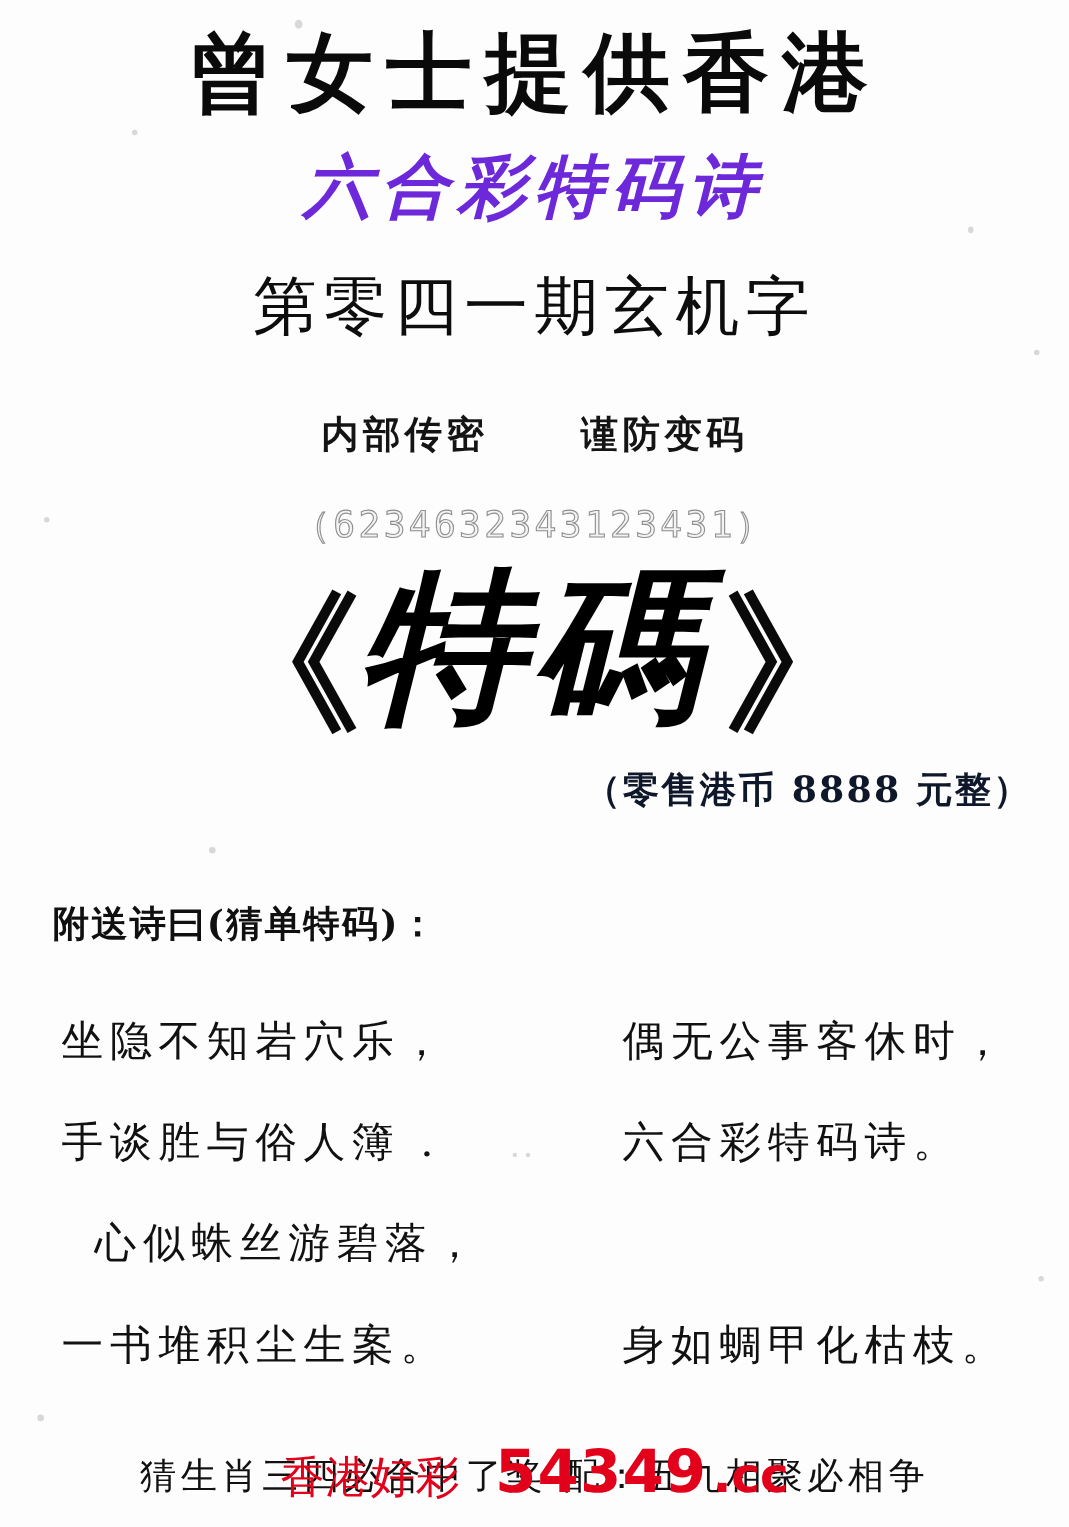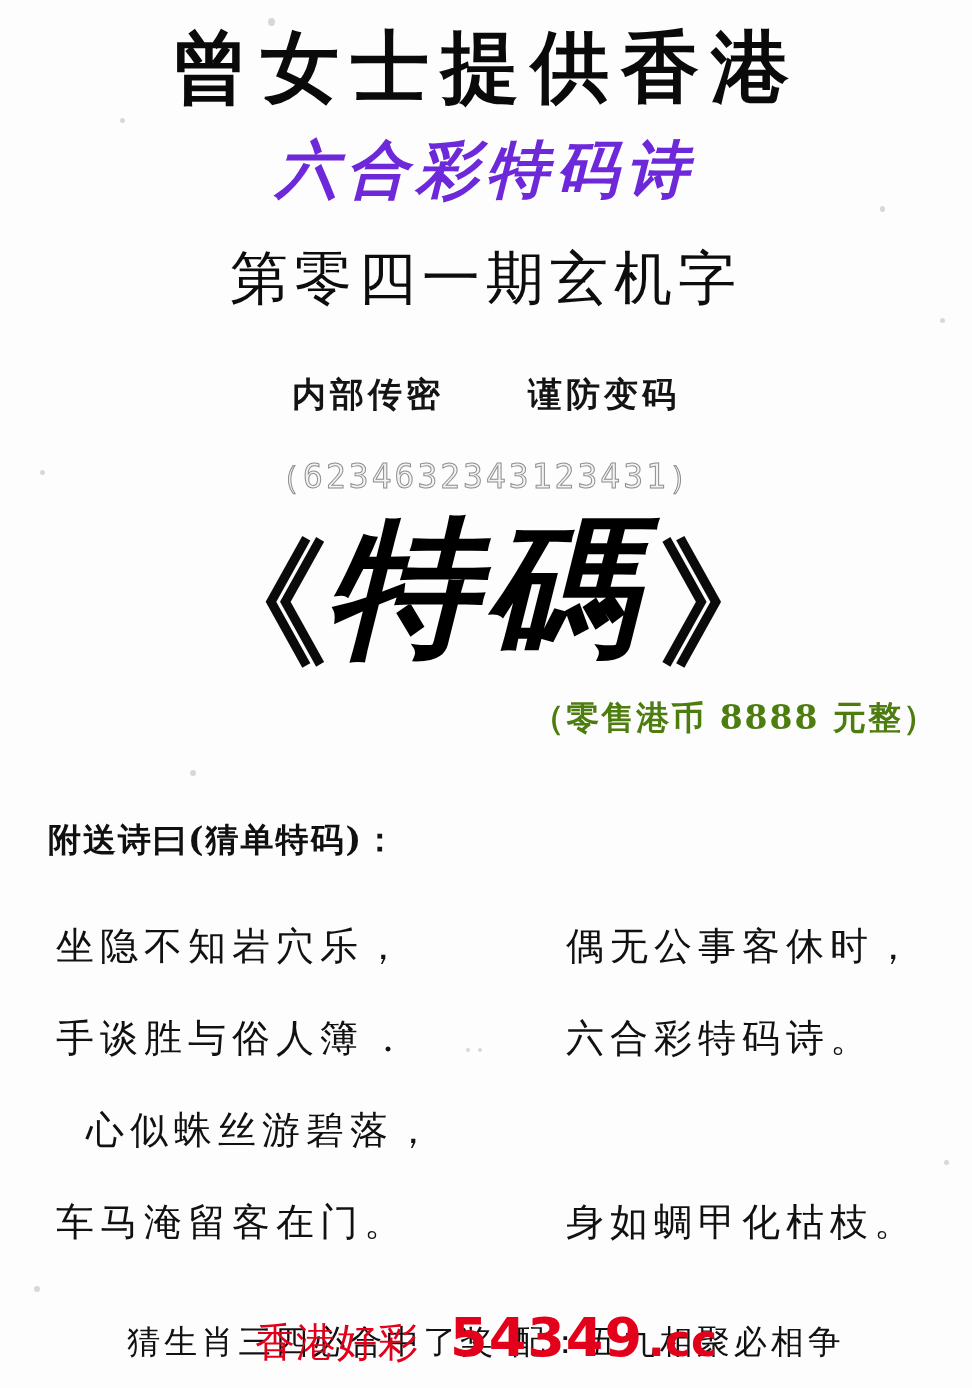--- a/index.html
+++ b/index.html
@@ -125,21 +125,21 @@
   }
 
   .price {
     position: absolute;
     top: 696px;
     right: 34px;
     font-family: "DejaVu Serif", serif;
     font-weight: bold;
     font-size: 33px;
     letter-spacing: 2px;
-    color: #4d7c0f;
+    color: #0f172a;
     white-space: nowrap;
   }
 
   .poem-head {
     position: absolute;
     top: 818px;
     left: 48px;
     font-family: "DejaVu Serif", serif;
     font-weight: bold;
     font-size: 33px;
@@ -256,21 +256,21 @@
       <div class="poem-cell right">偶无公事客休时，</div>
     </div>
     <div class="poem-row">
       <div class="poem-cell left">手谈胜与俗人簿 .</div>
       <div class="poem-cell right">六合彩特码诗。</div>
     </div>
     <div class="poem-row">
       <div class="poem-cell right">心似蛛丝游碧落，</div>
     </div>
     <div class="poem-row">
-      <div class="poem-cell left">车马淹留客在门。</div>
+      <div class="poem-cell left">一书堆积尘生案。</div>
       <div class="poem-cell right">身如蜩甲化枯枝。</div>
     </div>
   </div>
 
   <div class="footer-line">猜生肖三四必合中了奖   配：五九相聚必相争</div>
 
   <div class="watermark">
     <span class="wm-left">香港好彩</span>
     <span class="wm-num">54349</span>
     <span class="wm-dom">.cc</span>

